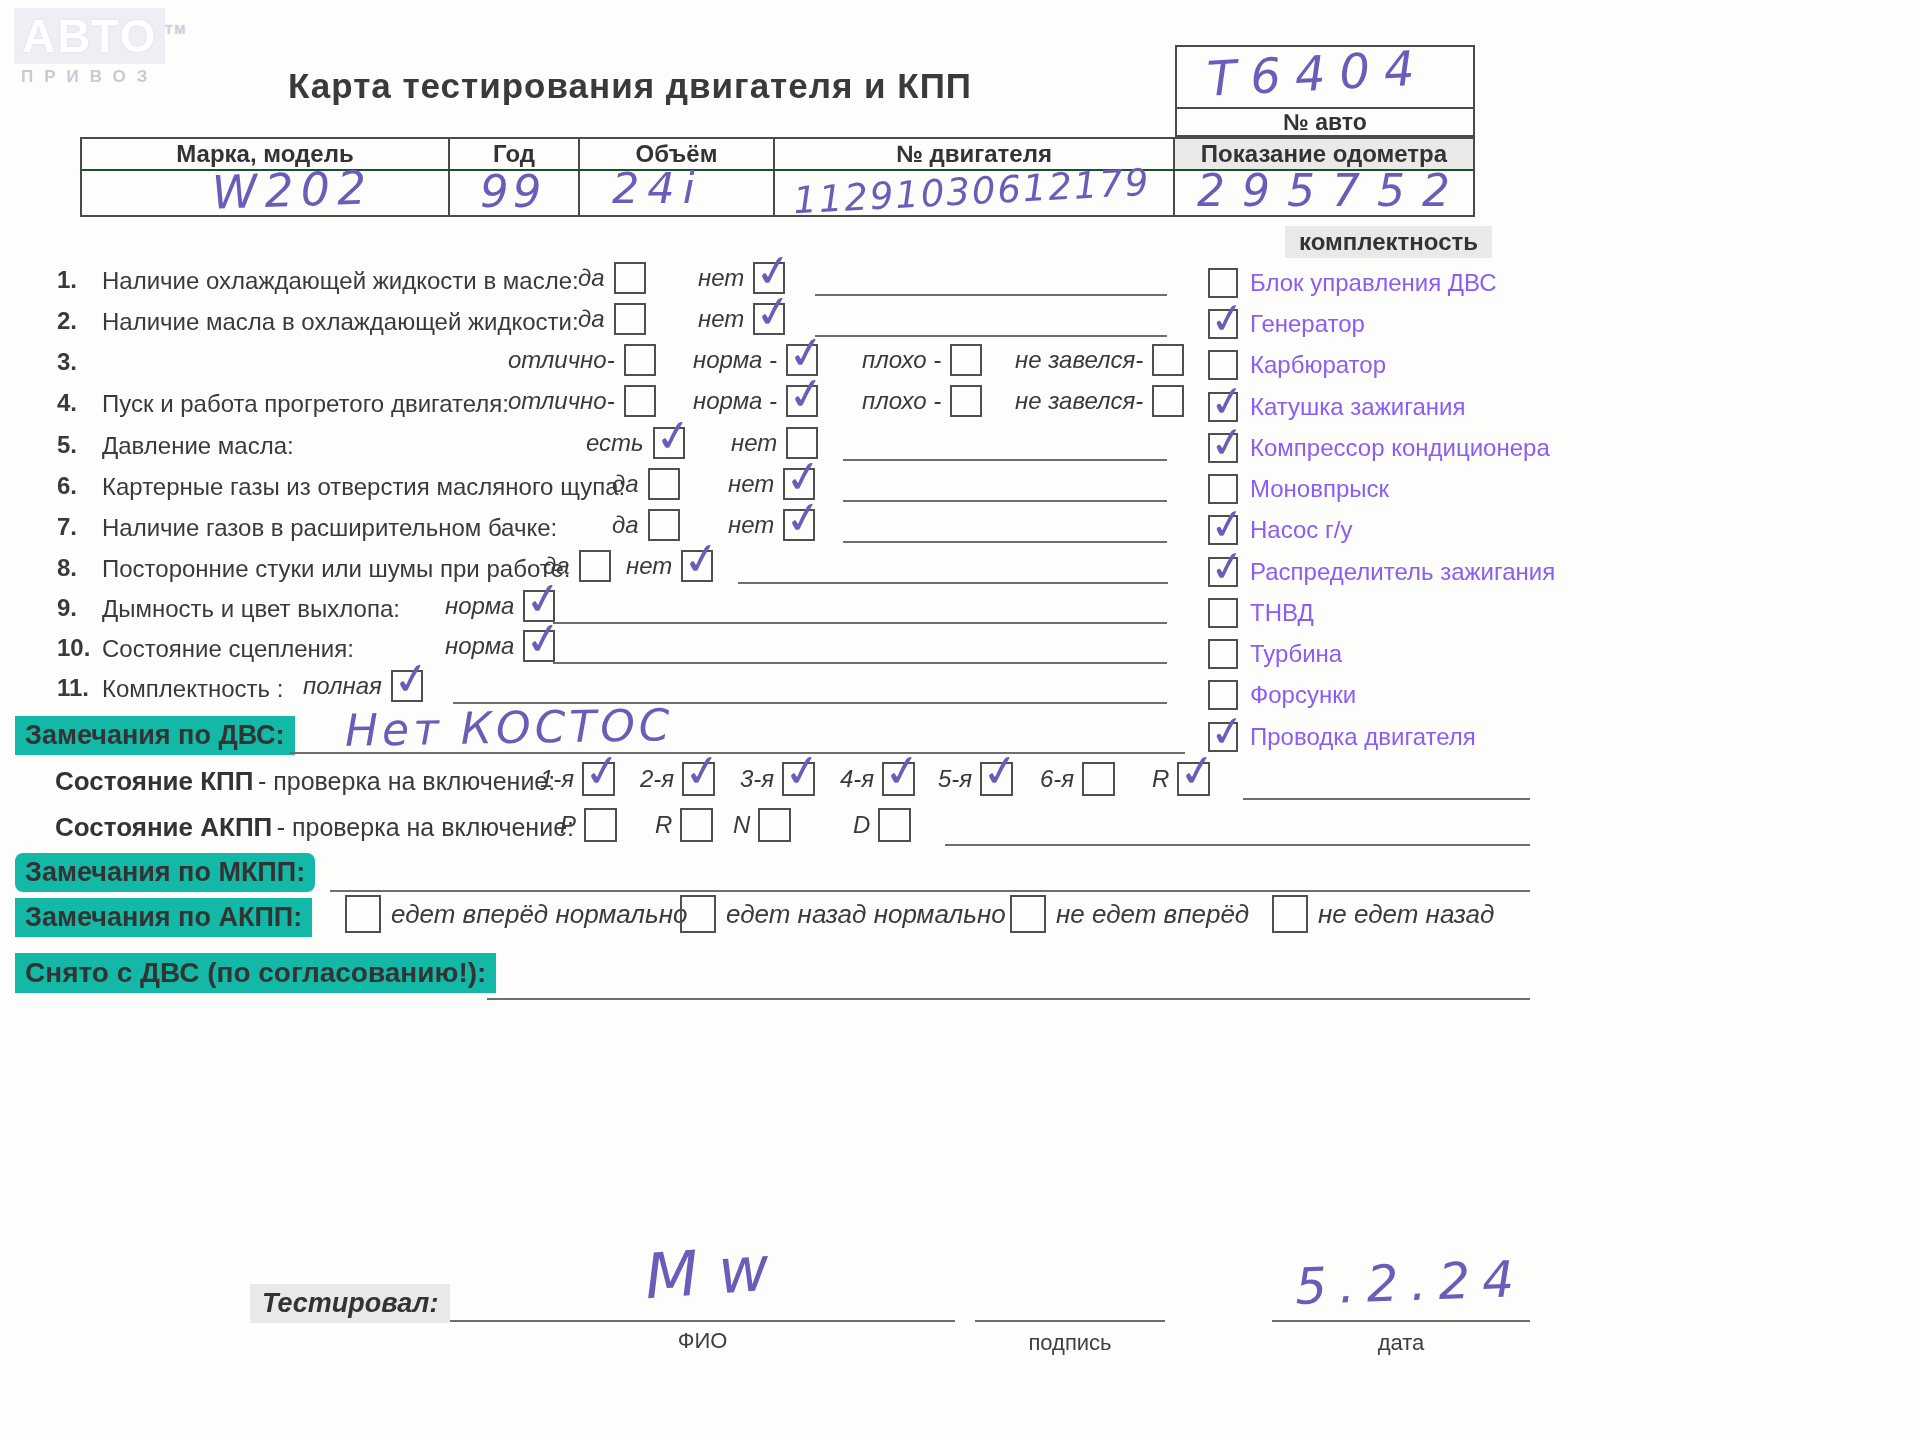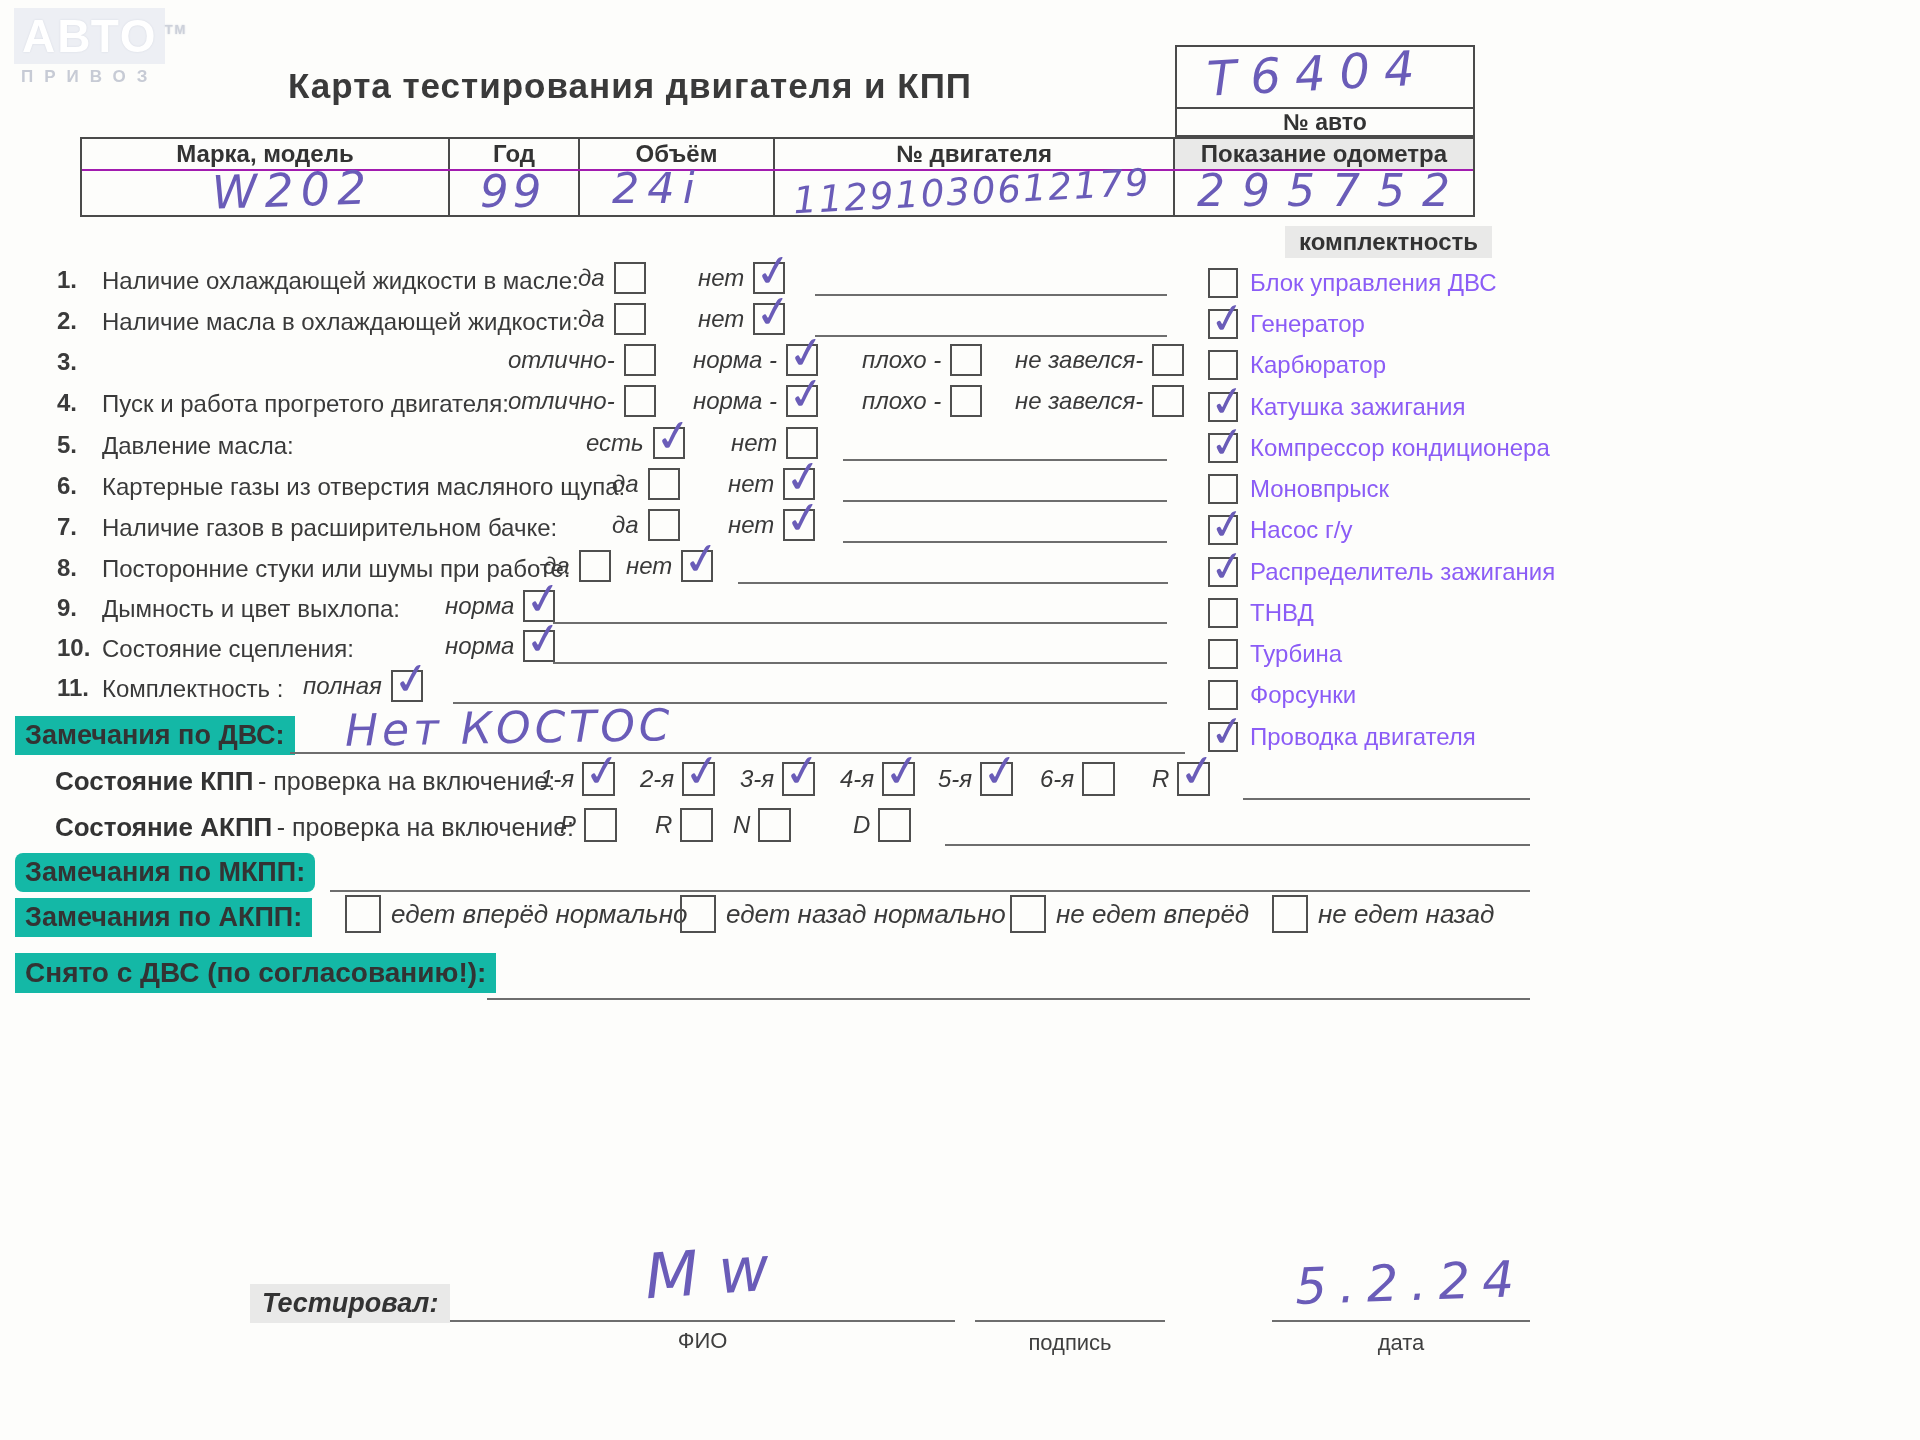--- a/index.html
+++ b/index.html
@@ -29,21 +29,21 @@
              border: 2px solid #4a4a4a; background: #fdfdfb; }
   .autobox-val { position: relative; height: 60px; }
   .autobox-num { position: absolute; left: 30px; top: 2px; font-size: 48px; letter-spacing: 14px;
                  transform: rotate(-3deg); }
   .autobox-lbl { height: 28px; border-top: 2px solid #4a4a4a; text-align: center;
                  font-weight: bold; font-size: 23px; line-height: 27px; color: #333; }
 
   
   .vtable { position: absolute; left: 80px; top: 137px; width: 1395px; height: 80px;
             border: 2px solid #4a4a4a; }
-  .vhead { display: flex; height: 32px; border-bottom: 2px solid #a21caf; }
+  .vhead { display: flex; height: 32px; border-bottom: 2px solid #14532d; }
   .hcell { display: flex; align-items: center; justify-content: center; font-weight: bold;
            font-size: 24px; color: #333; border-right: 2px solid #4a4a4a; }
   .hcell:last-child { border-right: none; }
   .c1 { width: 368px; } .c2 { width: 130px; } .c3 { width: 195px; } .c4 { width: 400px; }
   .c5 { flex: 1; }
   .hcell.c5 { background: #e9e9e8; }
   .vvals { display: flex; height: 44px; }
   .vcell { position: relative; border-right: 2px solid #4a4a4a; }
   .vcell:last-child { border-right: none; }
   .vcell .hand { position: absolute; }

